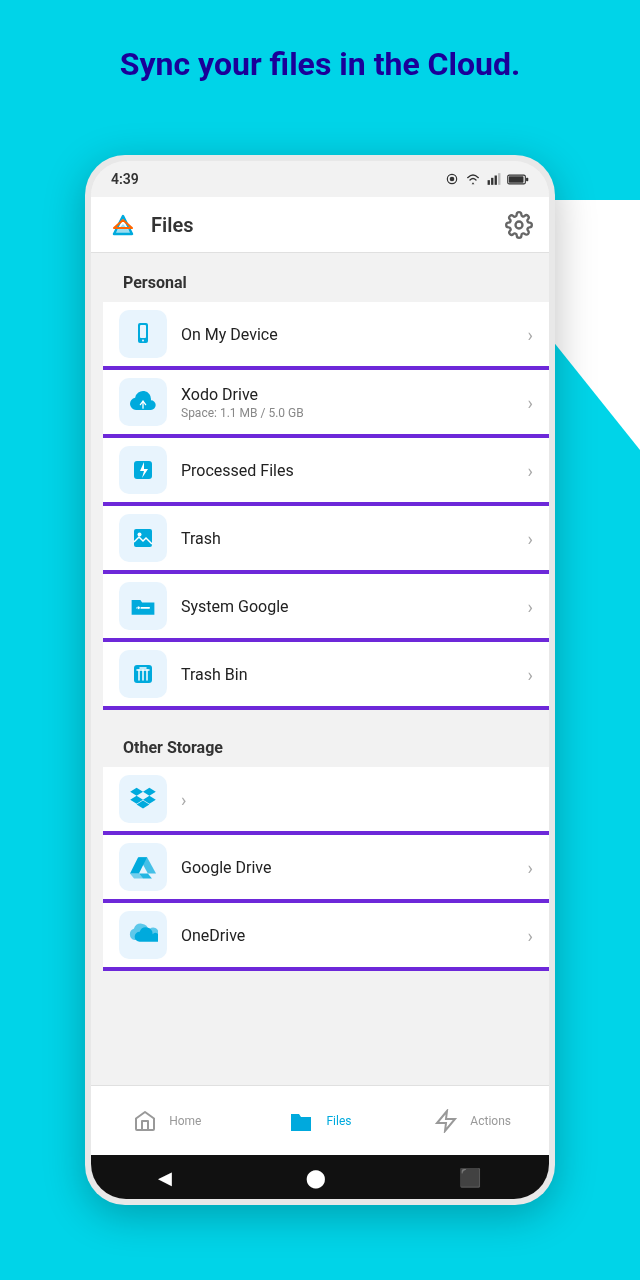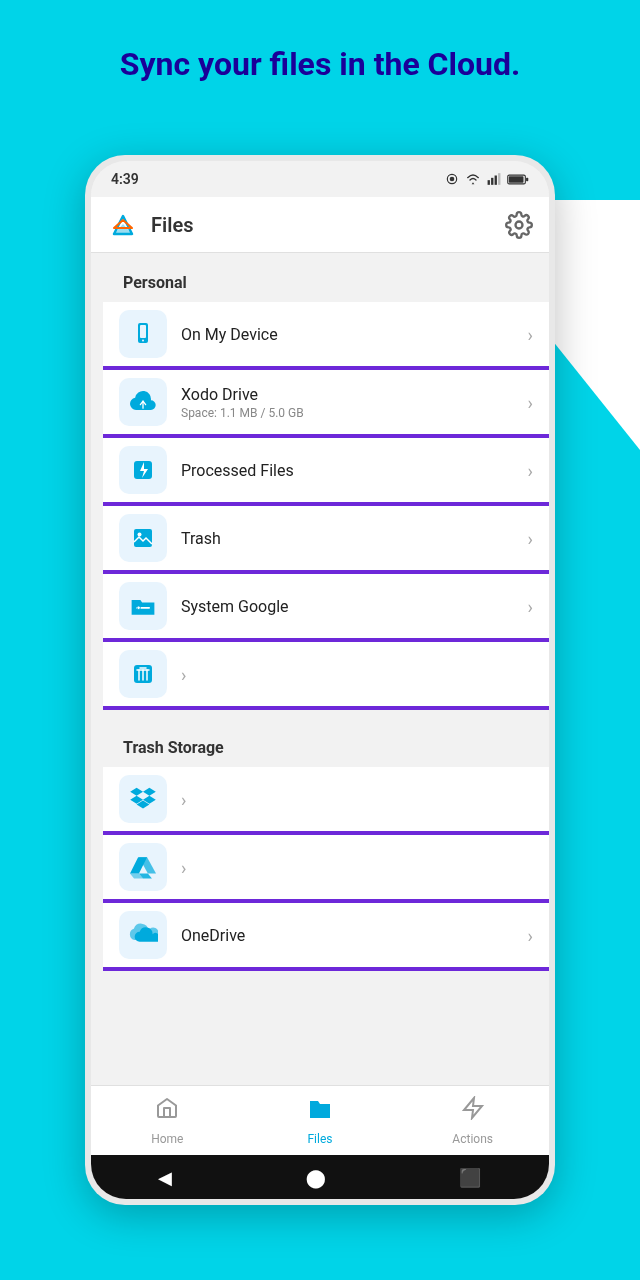--- a/index.html
+++ b/index.html
@@ -196,21 +196,21 @@
       height: 70px;
       display: flex;
       align-items: center;
       border-top: 1px solid #e0e0e0;
       flex-shrink: 0;
     }
 
     .nav-item {
       flex: 1;
       display: flex;
-      flex-direction: column;
+      flex-direction: row;
       align-items: center;
       justify-content: center;
       gap: 12px;
       cursor: pointer;
     }
 
     .nav-label {
       font-size: 12px;
       color: #999;
     }
@@ -375,24 +375,27 @@
         <div class="item-icon-wrap">
           <svg width="24" height="24" viewBox="0 0 24 24" fill="#00aadd">
             <rect x="3" y="3" width="18" height="18" rx="3" fill="#00aadd"></rect>
             <line x1="8" y1="8" x2="8" y2="18" stroke="white" stroke-width="1.5" stroke-linecap="round"></line>
             <line x1="12" y1="8" x2="12" y2="18" stroke="white" stroke-width="1.5" stroke-linecap="round"></line>
             <line x1="16" y1="8" x2="16" y2="18" stroke="white" stroke-width="1.5" stroke-linecap="round"></line>
             <line x1="6" y1="8" x2="18" y2="8" stroke="white" stroke-width="1.5" stroke-linecap="round"></line>
             <line x1="9" y1="6" x2="15" y2="6" stroke="white" stroke-width="1.5" stroke-linecap="round"></line>
           </svg>
         </div>
-        <span class="item-chevron">›</span>
-      </div>
-
-      <div class="section-header">Trash Storage</div>
+        <div class="item-text">
+          <div class="item-title">Trash Bin</div>
+        </div>
+        <span class="item-chevron">›</span>
+      </div>
+
+      <div class="section-header">Other Storage</div>
 
       <div class="list-item">
         <div class="item-icon-wrap">
           <svg width="26" height="24" viewBox="0 0 32 30" fill="#00aadd">
             <polygon points="16,6 8,11 16,16 8,21 0,16 8,11 0,6 8,1"></polygon>
             <polygon points="16,6 24,11 16,16 24,21 32,16 24,11 32,6 24,1"></polygon>
             <polygon points="8,22 16,17 24,22 16,27"></polygon>
           </svg>
         </div>
         <span class="item-chevron">›</span>
@@ -400,20 +403,23 @@
 
       <div class="list-item">
         <div class="item-icon-wrap">
           <svg width="26" height="26" viewBox="0 0 32 28" fill="none">
             <polygon points="11,2 21,2 32,22 22,22" fill="#00aadd" opacity="0.7"></polygon>
             <polygon points="0,22 10,2 21,2 11,22" fill="#00aadd"></polygon>
             <polygon points="0,22 11,22 16,28 5,28" fill="#00aadd" opacity="0.5"></polygon>
             <polygon points="11,22 22,22 27,28 16,28" fill="#00aadd" opacity="0.85"></polygon>
           </svg>
         </div>
+        <div class="item-text">
+          <div class="item-title">Google Drive</div>
+        </div>
         <span class="item-chevron">›</span>
       </div>
 
       <div class="list-item" style="margin-bottom:16px;justify-content:flex-end;">
         <div class="item-icon-wrap">
           <svg width="30" height="24" viewBox="0 0 36 24" fill="#00aadd">
             <path d="M8 18a7 7 0 01-1-13.5 9 9 0 0117.5 2A5 5 0 0136 12v6z" fill="#00aadd" opacity="0.6"></path>
             <path d="M14 20a6 6 0 010-12 8 8 0 0115.5 3A4 4 0 0136 16v4z" fill="#00aadd"></path>
           </svg>
         </div>

